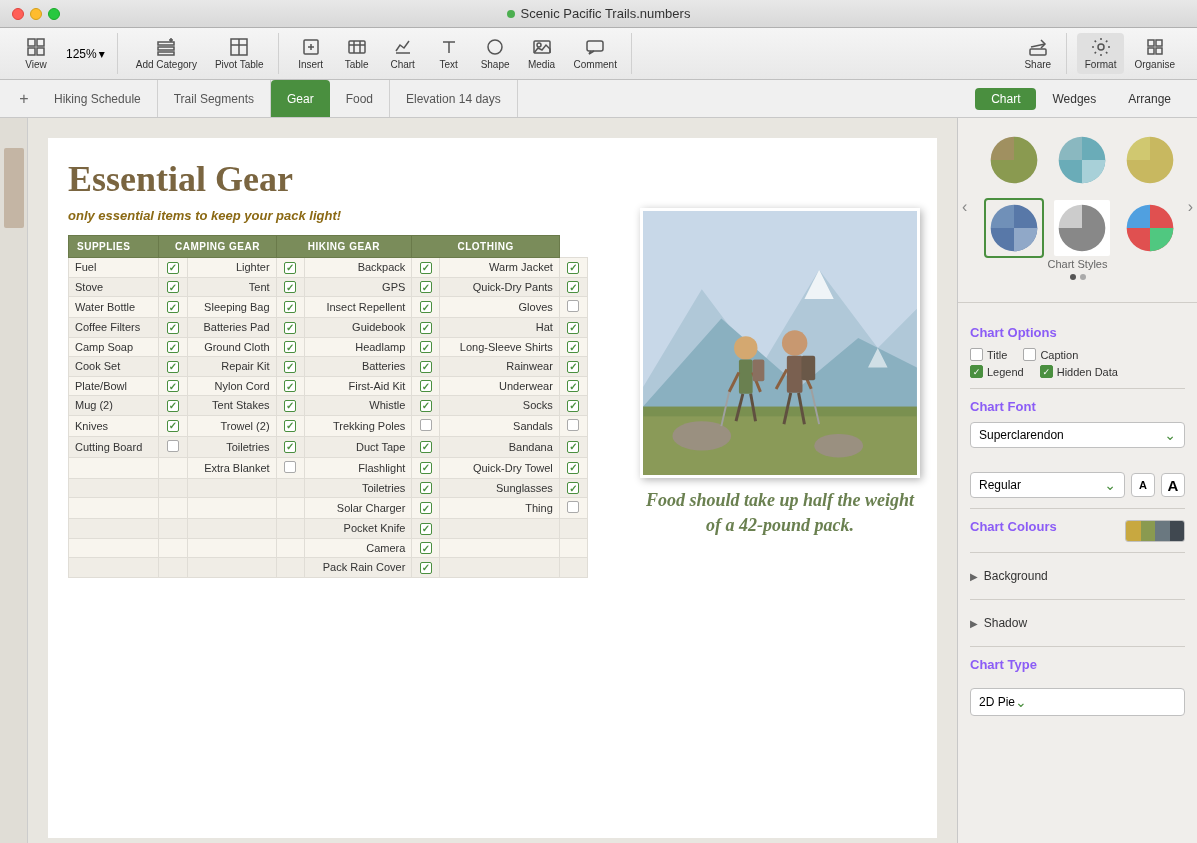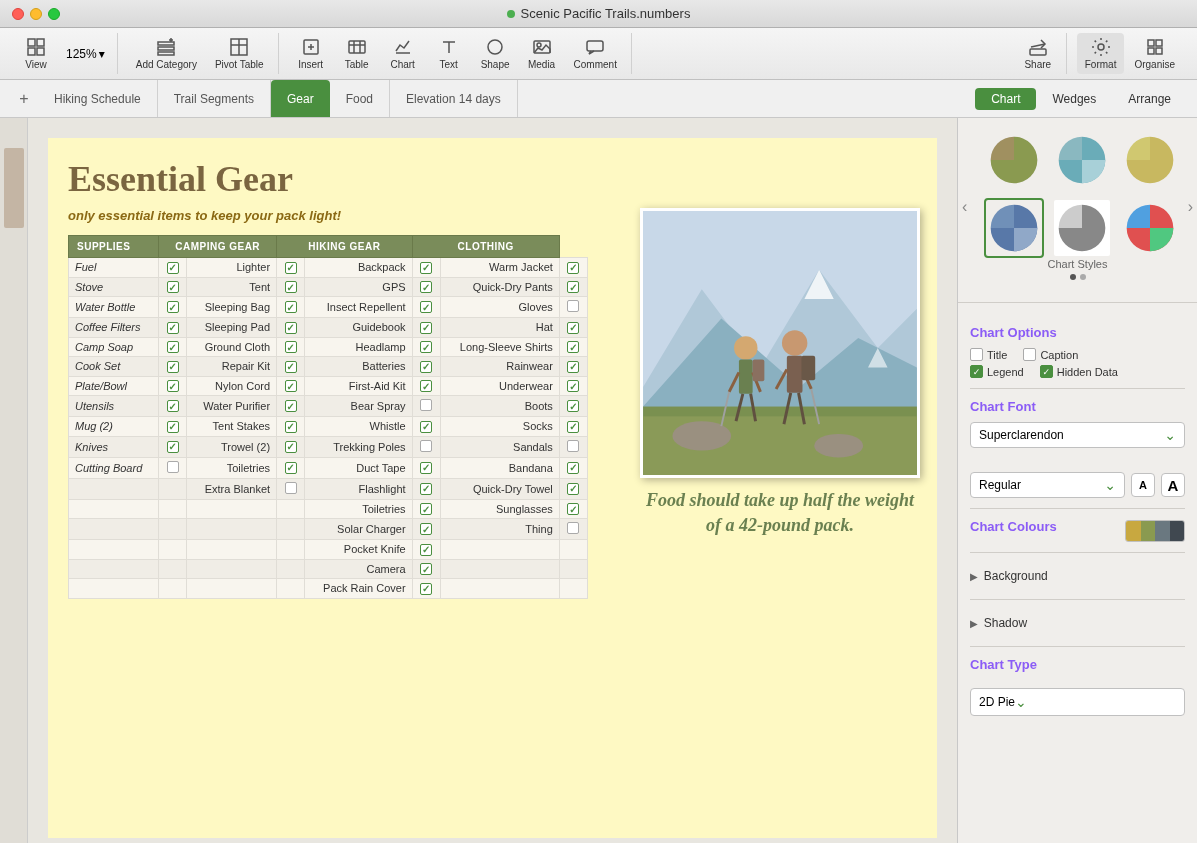--- a/index.html
+++ b/index.html
@@ -32,42 +32,42 @@
     .sheet-tab.active { background: #4a8f3f; color: white; border-radius: 4px 4px 0 0; border-right: none; }
     .chart-tabs { margin-left: auto; display: flex; align-items: center; gap: 0; }
     .chart-tab { padding: 4px 16px; font-size: 12px; cursor: pointer; border-radius: 4px; color: #333; }
     .chart-tab.active { background: #4a8f3f; color: white; }
 
     
     #main { display: flex; height: calc(843px - 28px - 52px - 38px); }
 
     
     #canvas { flex: 1; background: #e8e6e0; overflow: auto; padding: 20px; position: relative; }
-    .page-bg { background: #fef9c3; min-height: 700px; position: relative; padding: 20px; }
+    .page-bg { background: #ffffff; min-height: 700px; position: relative; padding: 20px; }
 
     
     #left-sidebar { width: 28px; background: #e0ddd6; display: flex; flex-direction: column; align-items: center; padding-top: 10px; border-right: 1px solid #ccc; }
 
     
     .gear-title { font-size: 36px; font-weight: bold; color: #7a6540; font-family: Georgia, serif; margin-bottom: 8px; }
     .gear-subtitle { font-size: 13px; color: #8b6914; font-weight: bold; font-style: italic; margin-bottom: 12px; }
 
     
     .top-content { display: flex; gap: 32px; margin-bottom: 16px; }
     .photo-box { width: 280px; height: 270px; border: 3px solid white; box-shadow: 2px 2px 8px rgba(0,0,0,0.3); overflow: hidden; flex-shrink: 0; background: #c8d8e8; position: relative; }
     .hikers-svg { width: 100%; height: 100%; }
     .caption-text { font-size: 18px; color: #6a8050; font-weight: bold; font-style: italic; text-align: center; line-height: 1.4; font-family: Georgia, serif; }
 
     
     .gear-table-wrapper { margin-top: 0; }
     .gear-table { border-collapse: collapse; width: 520px; font-size: 11px; }
     .gear-table th { background: #7a8c5a; color: white; padding: 5px 8px; text-align: center; font-weight: bold; font-size: 10px; letter-spacing: 0.5px; border: 1px solid #6a7a4a; }
     .gear-table th:first-child { text-align: left; }
     .gear-table td { padding: 3px 6px; border: 1px solid #e0ddd6; text-align: right; white-space: nowrap; font-size: 11px; color: #333; }
-    .gear-table td:first-child { text-align: left; color: #333; font-size: 11px; font-style: italic; }
+    .gear-table td:first-child { text-align: left; color: #333; font-size: 11px; }
     .gear-table tr:nth-child(even) { background: #f0ede6; }
     .gear-table tr:nth-child(odd) { background: #f8f5ee; }
     .checkbox-empty { width: 12px; height: 12px; border: 1px solid #aaa; display: inline-block; background: white; border-radius: 2px; }
     .checkbox-checked { width: 12px; height: 12px; border: 1px solid #4a8f3f; display: inline-flex; align-items: center; justify-content: center; background: white; border-radius: 2px; font-size: 10px; color: #4a8f3f; font-weight: bold; }
 
     
     #right-sidebar { width: 240px; background: #f0eeeb; border-left: 1px solid #c8c8c8; overflow-y: auto; display: flex; flex-direction: column; }
     .sidebar-content { padding: 12px; }
     .style-grid { display: grid; grid-template-columns: repeat(3, 1fr); gap: 8px; margin-bottom: 12px; }
     .style-item { width: 60px; height: 60px; cursor: pointer; border-radius: 4px; overflow: hidden; border: 2px solid transparent; }
@@ -318,21 +318,21 @@
                     <td>Sleeping Bag</td>
                     <td style="text-align: center;"><div class="checkbox-checked">✓</div></td>
                     <td>Insect Repellent</td>
                     <td style="text-align: center;"><div class="checkbox-checked">✓</div></td>
                     <td>Gloves</td>
                     <td style="text-align: center;"><div class="checkbox-empty"></div></td>
                   </tr>
                   <tr>
                     <td>Coffee Filters</td>
                     <td style="text-align: center;"><div class="checkbox-checked">✓</div></td>
-                    <td>Sleeping Pad</td>
+                    <td>Batteries Pad</td>
                     <td style="text-align: center;"><div class="checkbox-checked">✓</div></td>
                     <td>Guidebook</td>
                     <td style="text-align: center;"><div class="checkbox-checked">✓</div></td>
                     <td>Hat</td>
                     <td style="text-align: center;"><div class="checkbox-checked">✓</div></td>
                   </tr>
                   <tr>
                     <td>Camp Soap</td>
                     <td style="text-align: center;"><div class="checkbox-checked">✓</div></td>
                     <td>Ground Cloth</td>
@@ -353,30 +353,20 @@
                     <td style="text-align: center;"><div class="checkbox-checked">✓</div></td>
                   </tr>
                   <tr>
                     <td>Plate/Bowl</td>
                     <td style="text-align: center;"><div class="checkbox-checked">✓</div></td>
                     <td>Nylon Cord</td>
                     <td style="text-align: center;"><div class="checkbox-checked">✓</div></td>
                     <td>First-Aid Kit</td>
                     <td style="text-align: center;"><div class="checkbox-checked">✓</div></td>
                     <td>Underwear</td>
-                    <td style="text-align: center;"><div class="checkbox-checked">✓</div></td>
-                  </tr>
-                  <tr>
-                    <td>Utensils</td>
-                    <td style="text-align: center;"><div class="checkbox-checked">✓</div></td>
-                    <td>Water Purifier</td>
-                    <td style="text-align: center;"><div class="checkbox-checked">✓</div></td>
-                    <td>Bear Spray</td>
-                    <td style="text-align: center;"><div class="checkbox-empty"></div></td>
-                    <td>Boots</td>
                     <td style="text-align: center;"><div class="checkbox-checked">✓</div></td>
                   </tr>
                   <tr>
                     <td>Mug (2)</td>
                     <td style="text-align: center;"><div class="checkbox-checked">✓</div></td>
                     <td>Tent Stakes</td>
                     <td style="text-align: center;"><div class="checkbox-checked">✓</div></td>
                     <td>Whistle</td>
                     <td style="text-align: center;"><div class="checkbox-checked">✓</div></td>
                     <td>Socks</td>

